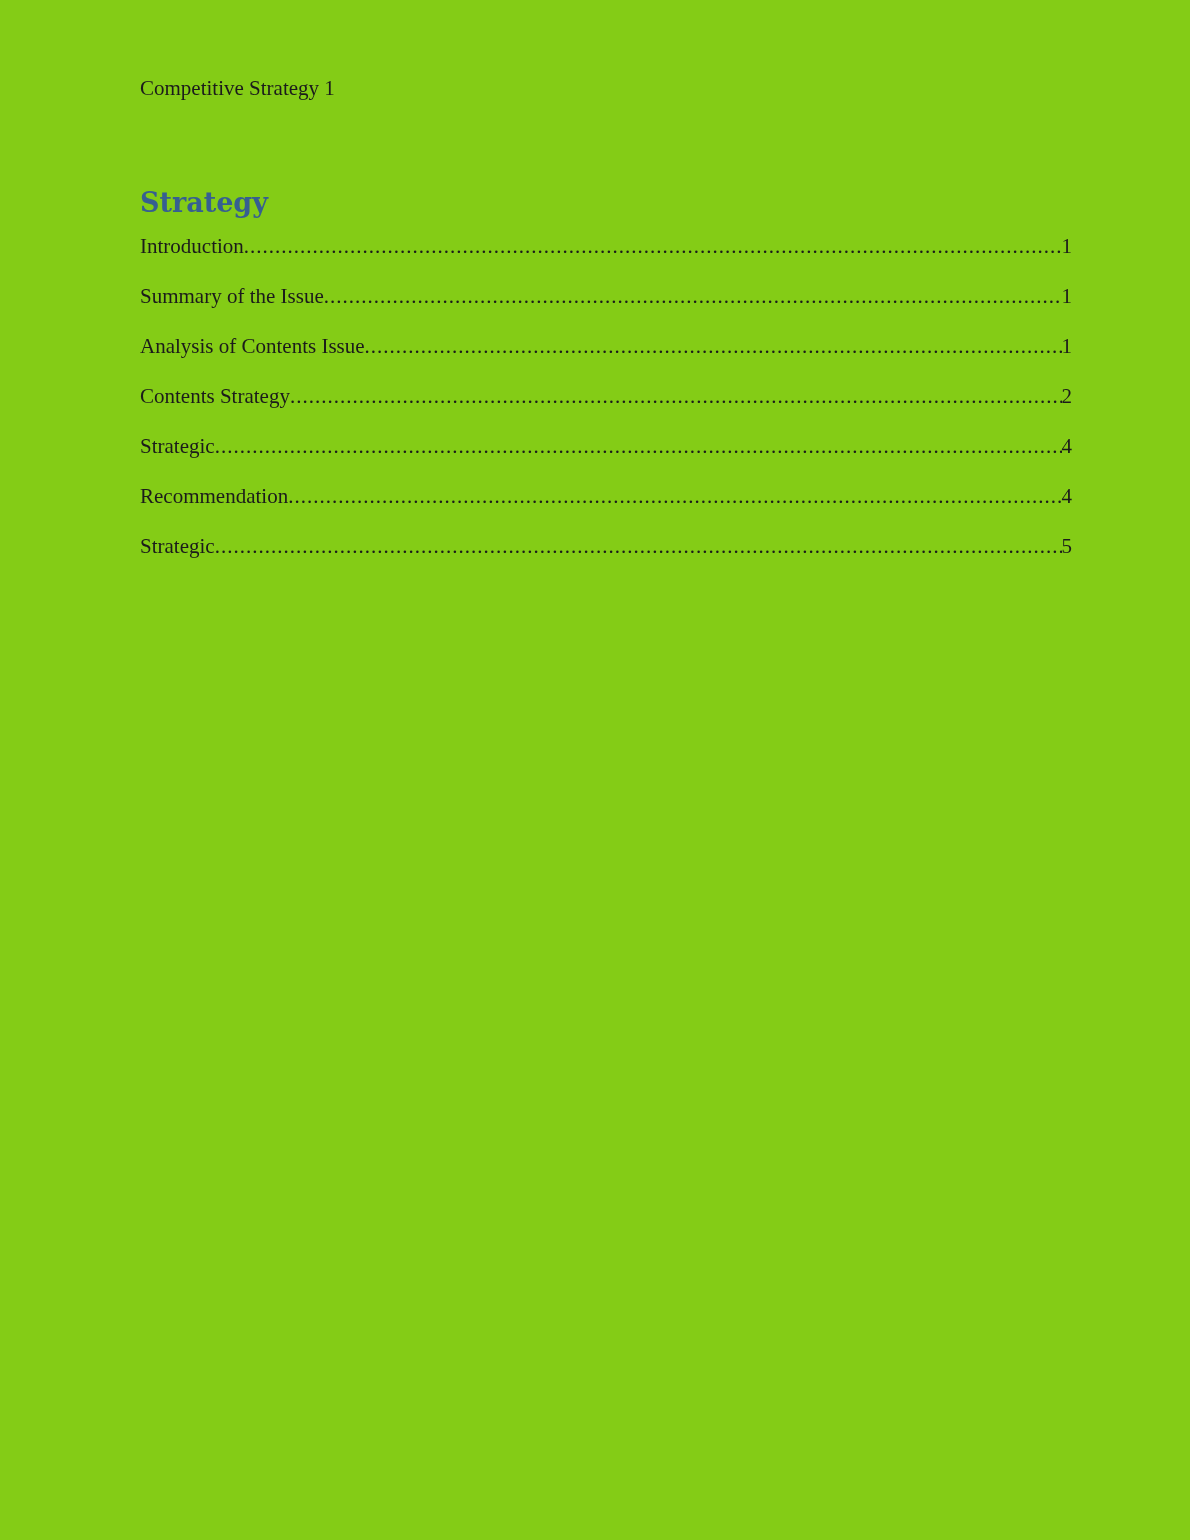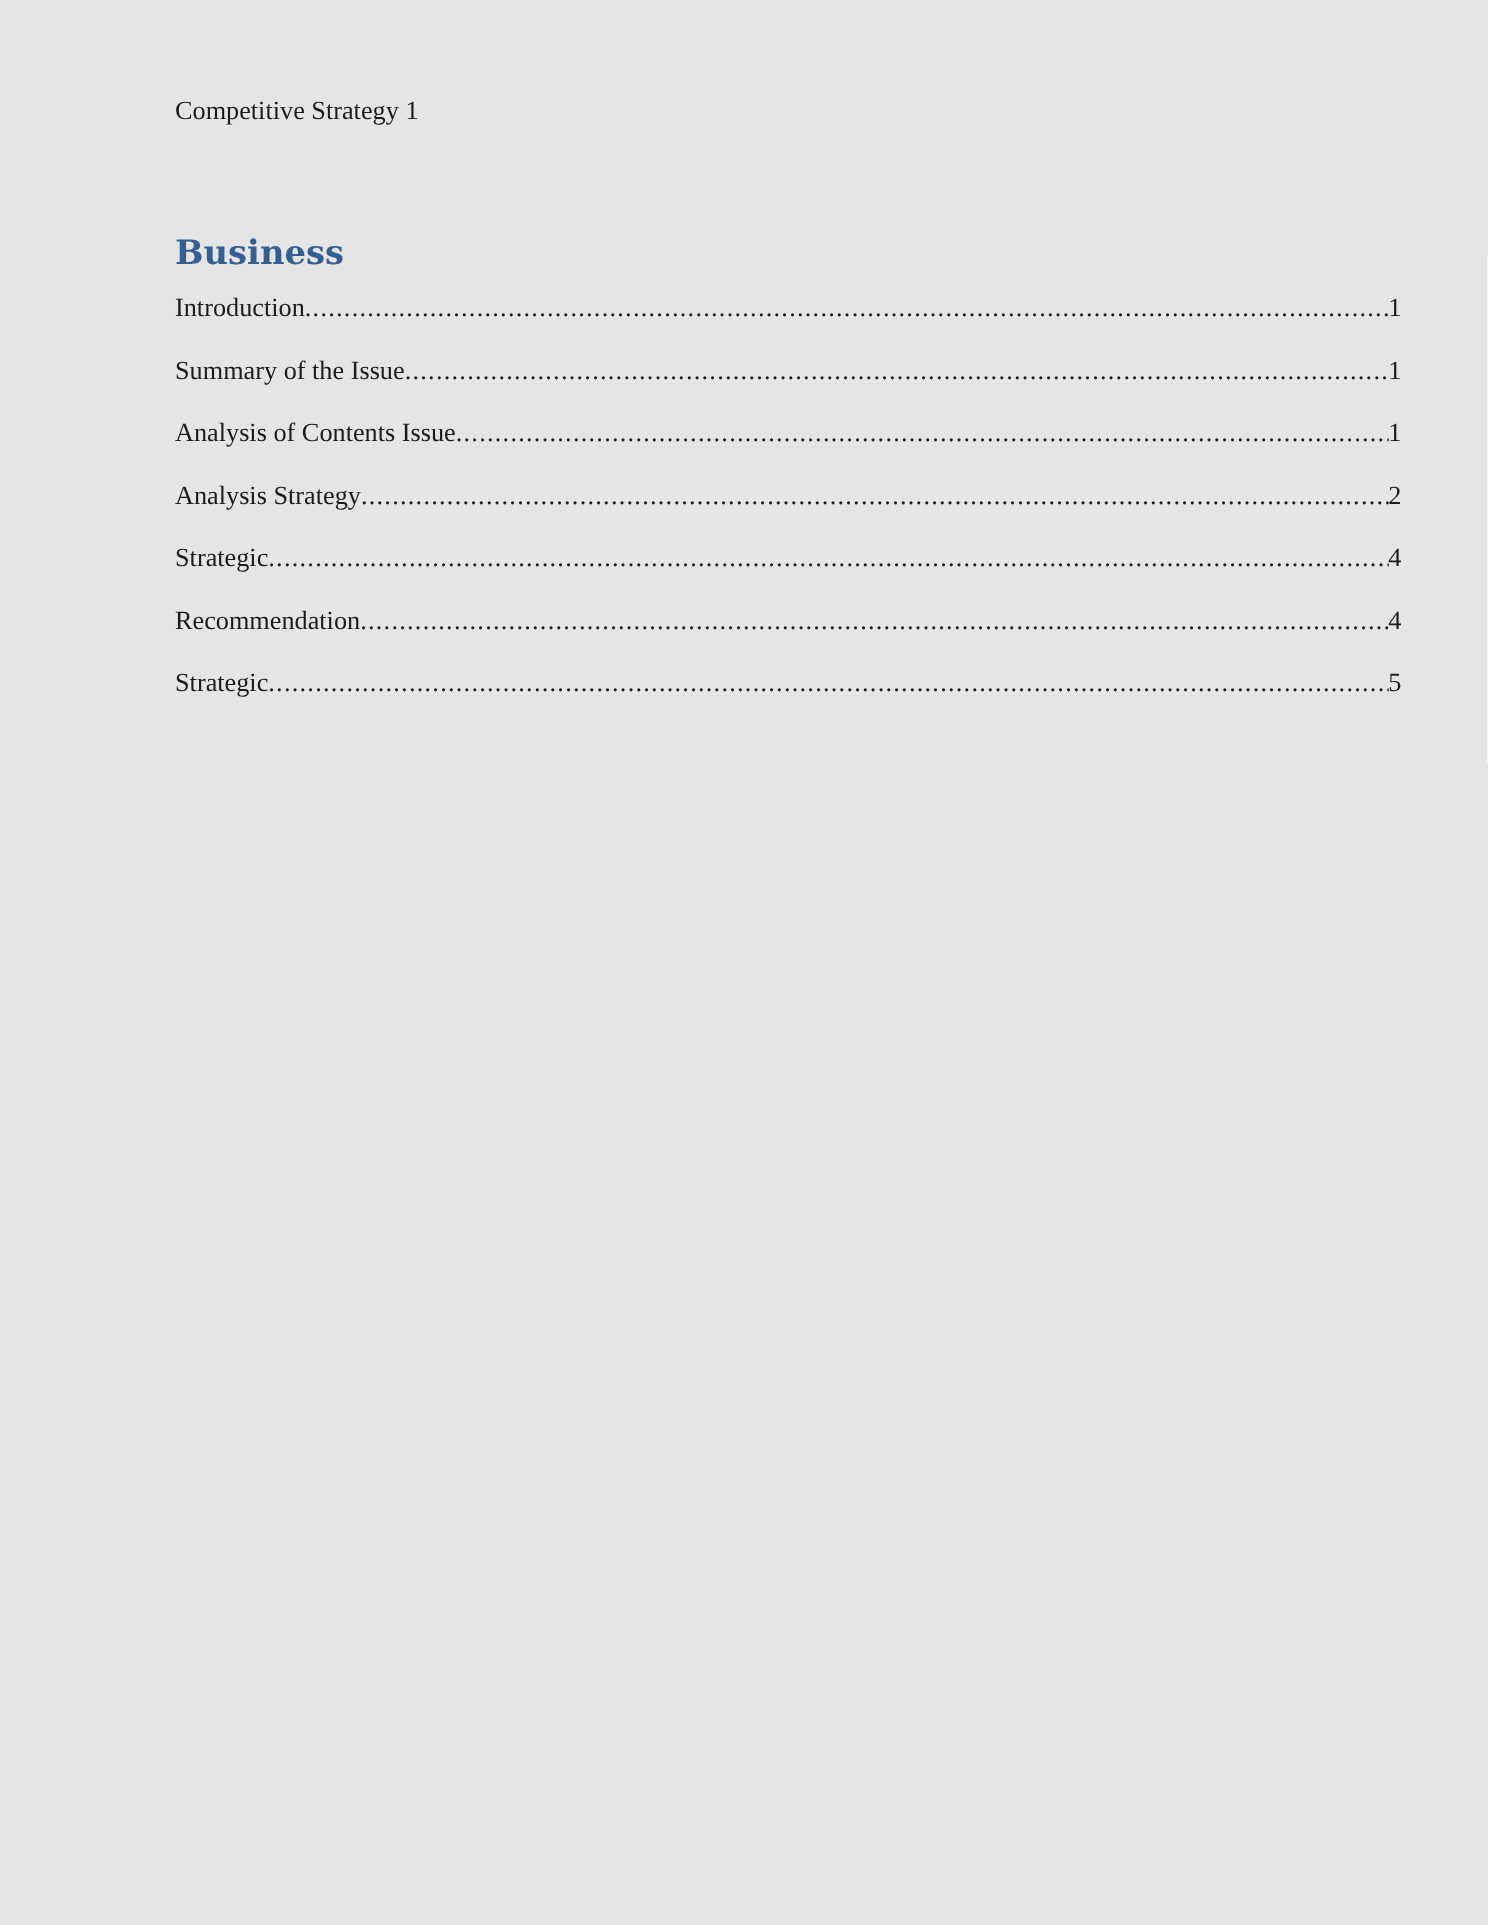--- a/index.html
+++ b/index.html
@@ -4,23 +4,23 @@
 <style>
   html, body {
     margin: 0;
     padding: 0;
     background: #ffffff;
   }
   .page {
     position: relative;
     width: 1190px;
     height: 1540px;
-    background: #e5e5e5;
+    background: #84cc16;
     box-sizing: border-box;
-    padding: 75px 69px 0 140px;
+    padding: 75px 118px 0 140px;
     font-family: "Liberation Serif", serif;
     color: #1b1b1b;
   }
   .doc-header {
     font-size: 21px;
     line-height: 26px;
     margin-bottom: 86px;
     white-space: nowrap;
   }
   .contents-title {
@@ -65,21 +65,21 @@
     text-align: right;
   }
 </style>
 </head>
 <body>
 
 <div class="page">
 
   <div class="doc-header">Competitive Strategy 1</div>
 
-  <h1 class="contents-title">Business</h1>
+  <h1 class="contents-title">Strategy</h1>
 
   <div class="toc">
 
     <div class="toc-row">
       <span class="toc-label">Introduction</span>
       <span class="toc-dots"></span>
       <span class="toc-page">1</span>
     </div>
 
     <div class="toc-row">
@@ -88,21 +88,21 @@
       <span class="toc-page">1</span>
     </div>
 
     <div class="toc-row">
       <span class="toc-label">Analysis of Contents Issue</span>
       <span class="toc-dots"></span>
       <span class="toc-page">1</span>
     </div>
 
     <div class="toc-row">
-      <span class="toc-label">Analysis Strategy</span>
+      <span class="toc-label">Contents Strategy</span>
       <span class="toc-dots"></span>
       <span class="toc-page">2</span>
     </div>
 
 
     <div class="toc-row">
       <span class="toc-label">Strategic</span>
       <span class="toc-dots"></span>
       <span class="toc-page">4</span>
     </div>

